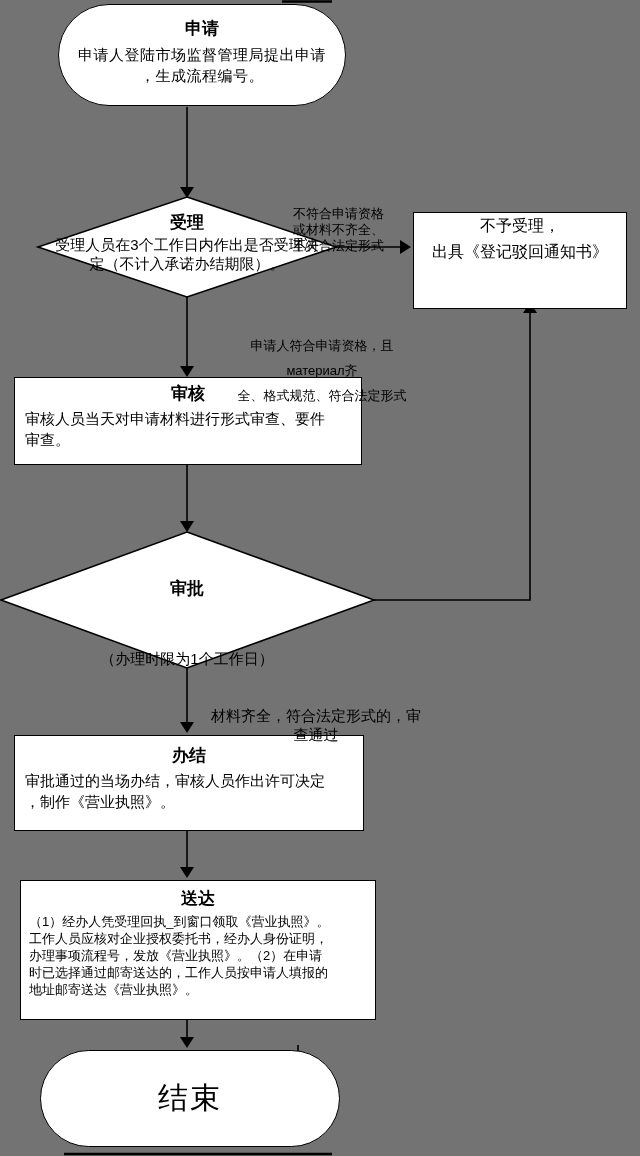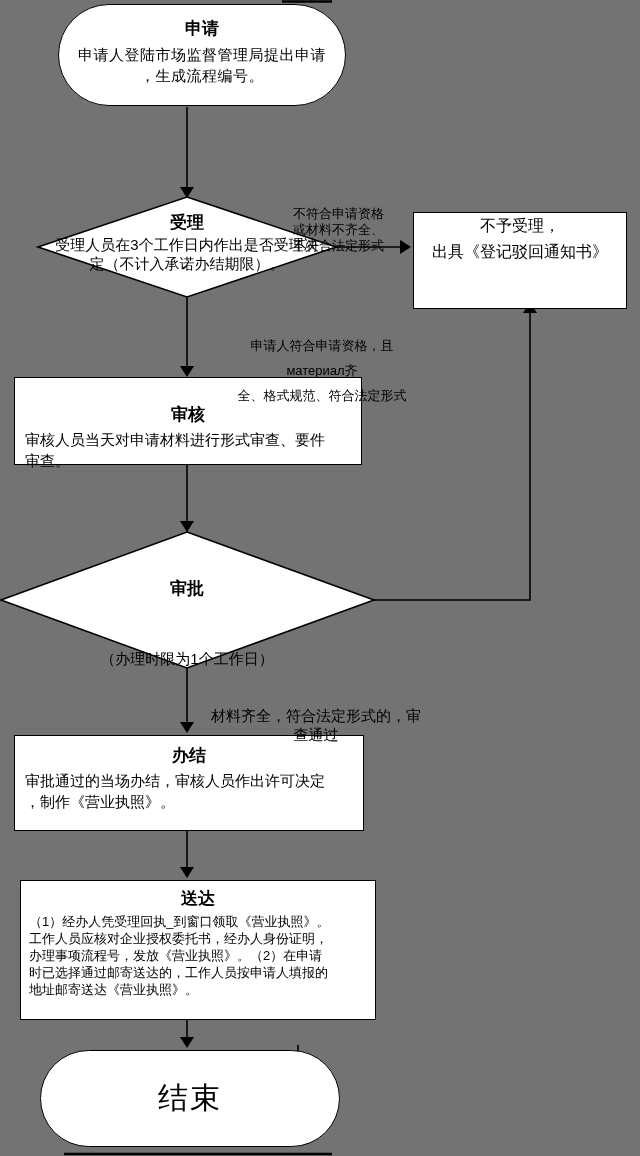--- a/index.html
+++ b/index.html
@@ -71,21 +71,21 @@
     <div class="node-title">受理</div>
     <div class="node-body" style="font-size:15px;line-height:19px;">受理人员在3个工作日内作出是否受理决
 定（不计入承诺办结期限）。</div>
   </div>
 
   <div class="node" style="left:413px;top:196px;width:214px;height:97px;display:flex;align-items:flex-start;justify-content:center;margin-top:16px;">
     <div class="center" style="font-size:16px;line-height:26px;white-space:pre-line;">不予受理，
 出具《登记驳回通知书》</div>
   </div>
 
-  <div class="node" style="left:14px;top:377px;width:348px;height:88px;padding-top:25px;">
+  <div class="node" style="left:14px;top:377px;width:348px;height:88px;padding-top:4px;">
     <div class="node-title">审核</div>
     <div class="node-body" style="padding:2px 10px 0;">审核人员当天对申请材料进行形式审查、要件
 审查。</div>
   </div>
 
   <div class="overlay center" style="left:20px;top:577px;width:334px;">
     <div class="node-title">审批</div>
     <div style="font-size:15px;line-height:20px;margin-top:48px;">（办理时限为1个工作日）</div>
   </div>
 

